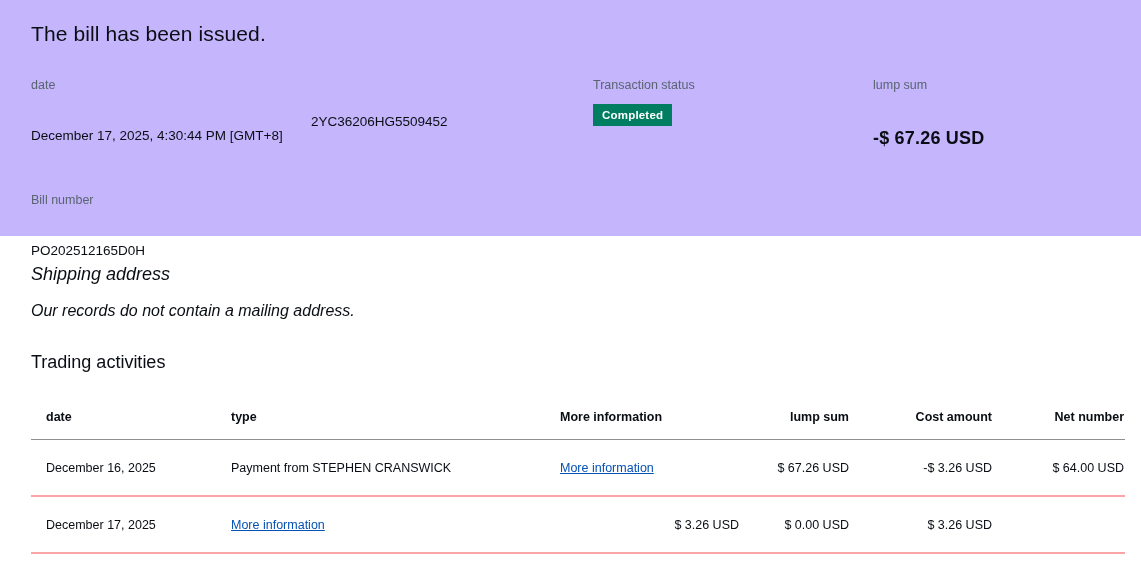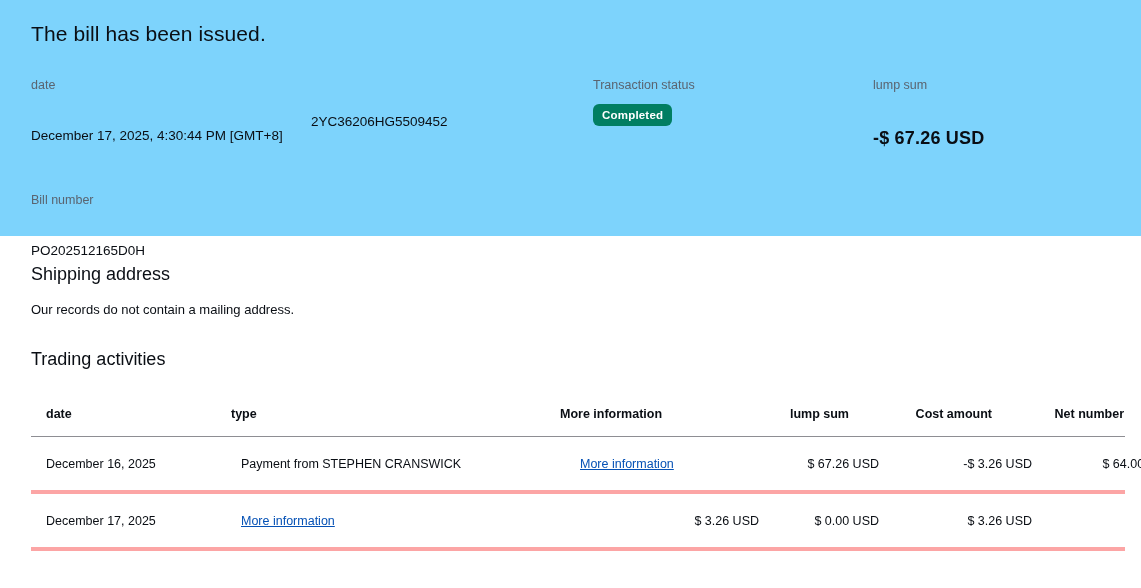--- a/index.html
+++ b/index.html
@@ -5,21 +5,21 @@
   * { margin: 0; padding: 0; box-sizing: border-box; }
   html, body { width: 1141px; height: 588px; overflow: hidden; }
   body {
     font-family: "Liberation Sans", "DejaVu Sans", sans-serif;
     background: #ffffff;
     color: #0a0e14;
   }
 
   
   .hero {
-    background: #7dd3fc;
+    background: #c4b5fd;
     height: 236px;
     padding: 22px 31px 0 31px;
   }
   .hero h1 {
     font-size: 21px;
     font-weight: 400;
     color: #0a0e14;
     letter-spacing: 0.1px;
   }
   .summary-grid {
@@ -43,35 +43,35 @@
     font-weight: 700;
     letter-spacing: 0.2px;
   }
   .status-badge {
     display: inline-block;
     background: #017e62;
     color: #ffffff;
     font-size: 11.5px;
     font-weight: 700;
     padding: 5px 9px 5px 9px;
-    border-radius: 6px;
+    border-radius: 0;
     letter-spacing: 0.2px;
   }
 
   
   .section { padding-left: 31px; padding-right: 16px; }
   .section h2 {
     font-size: 18px;
     font-weight: 400;
     color: #0a0e14;
   }
-  .shipping { padding-top: 28px; }
+  .shipping { padding-top: 28px; font-style: italic; }
   .shipping .shipping-message {
     margin-top: 17px;
-    font-size: 13px;
+    font-size: 16px;
     color: #0a0e14;
   }
 
   .activities { margin-top: 32px; }
 
   
   .trade-table { margin-top: 22px; }
   .t-row {
     display: grid;
     grid-template-columns: 185px 329px 179px 110px 143px 132px;
@@ -82,22 +82,21 @@
     height: 45px;
     border-bottom: 1px solid #8e8e93;
   }
   .t-head .t-cell {
     font-size: 12.5px;
     font-weight: 700;
     color: #0a0e14;
   }
   .t-data {
     height: 57px;
-    border-bottom: 4px solid #fca5a5;
-    gap: 10px;
+    border-bottom: 2px solid #fca5a5;
   }
   .t-cell { font-size: 12.5px; color: #0a0e14; }
   .t-cell.num { text-align: right; }
   .more-link {
     color: #0551b5;
     text-decoration: underline;
     font-size: 12.5px;
     cursor: pointer;
   }
 </style>

